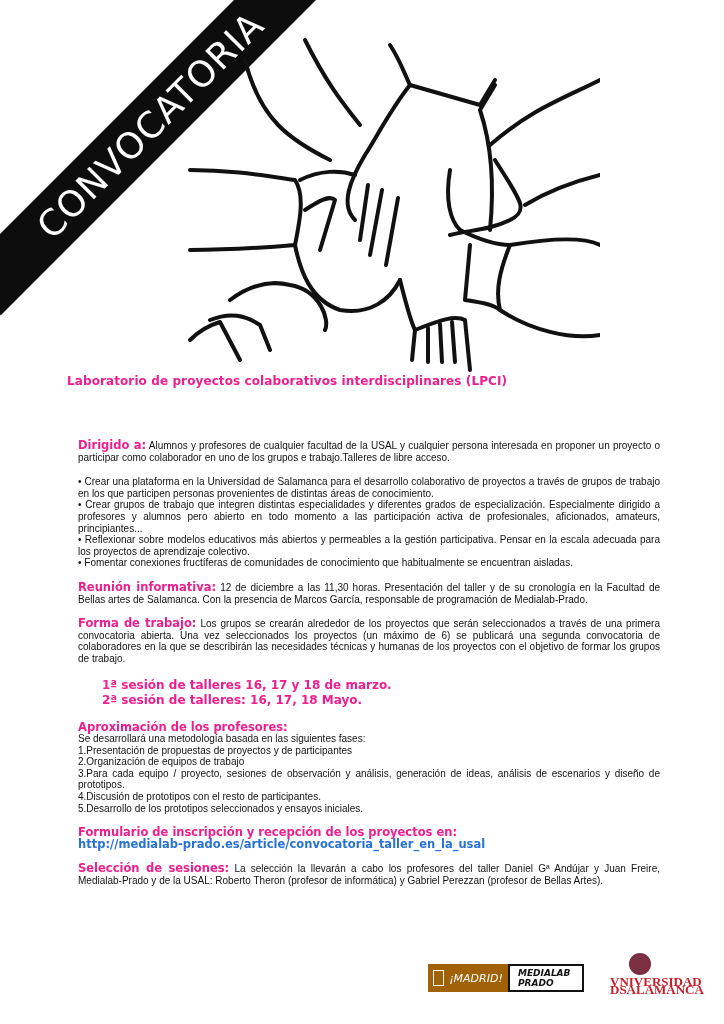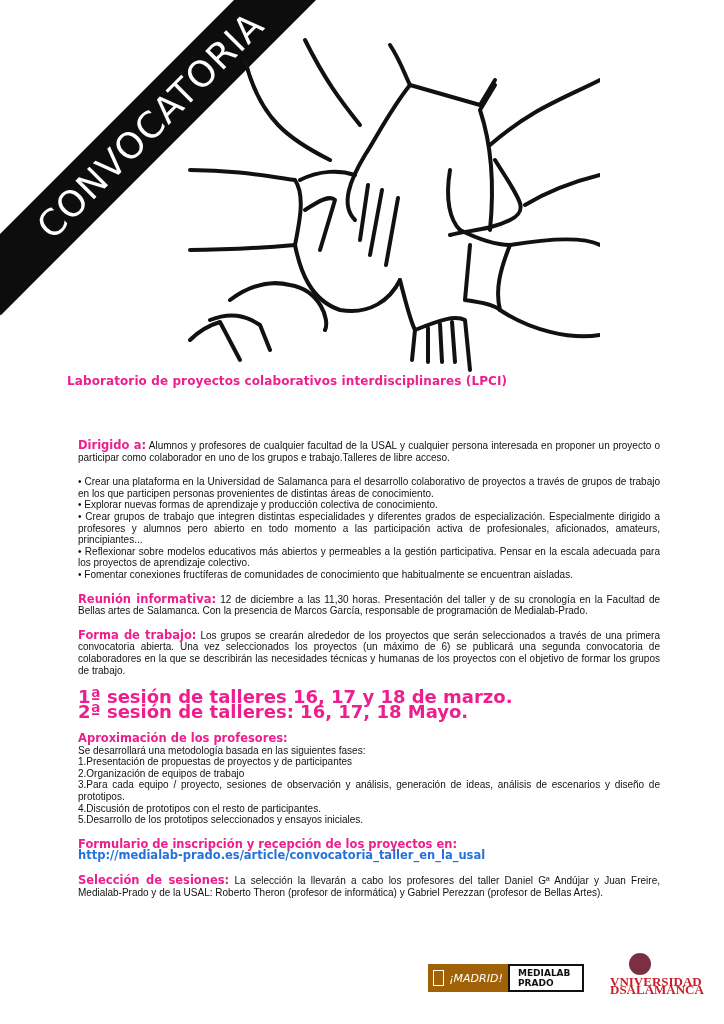--- a/index.html
+++ b/index.html
@@ -5,26 +5,26 @@
   html, body { margin:0; padding:0; background:#ffffff; }
   body { width:724px; height:1024px; position:relative; overflow:hidden; font-family:"DejaVu Sans", sans-serif; color:#111; }
   .banner { position:absolute; left:-90px; top:96px; width:480px; height:58px; background:#0d0d0d; transform:rotate(-45deg); transform-origin:center; display:flex; align-items:center; justify-content:center; }
   .banner span { color:#fff; font-family:"DejaVu Sans", sans-serif; font-size:36px; letter-spacing:1px; font-weight:normal; }
   .hands { position:absolute; left:150px; top:30px; width:450px; height:345px; }
   .title { position:absolute; left:67px; top:374px; width:600px; font-family:"DejaVu Sans", sans-serif; font-weight:bold; color:#ee1e8e; font-size:12px; white-space:nowrap; letter-spacing:0.1px; }
   .content { position:absolute; left:78px; top:440px; width:582px; font-family:"Liberation Sans", sans-serif; font-size:10px; line-height:11.6px; color:#111; }
   .hd { color:#ee1e8e; font-family:"DejaVu Sans", sans-serif; font-weight:bold; font-size:11.5px; }
   .blk { margin:0 0 13px 0; text-align:justify; }
   .ln { display:block; }
-  .sessions { color:#ee1e8e; font-family:"DejaVu Sans", sans-serif; font-weight:bold; font-size:18px; line-height:15px; margin-bottom:14px; }
+  .sessions { color:#ee1e8e; font-family:"DejaVu Sans", sans-serif; font-weight:bold; font-size:12px; line-height:15px; margin-bottom:14px;margin-left:24px; }
   .link { color:#2672d8; font-family:"DejaVu Sans", sans-serif; font-weight:bold; font-size:11.5px; }
   .logos { position:absolute; top:964px; left:428px; height:28px; display:flex; }
   .madrid { background:#a16207; color:#fff; width:80px; height:28px; display:flex; align-items:center; justify-content:center; font-size:11px; font-style:italic; gap:5px; }
   .madrid .crest { width:9px; height:14px; border:1px solid #fff; display:inline-block; }
-  .medialab { border:2px solid #111; width:64px; height:24px; font-family:"DejaVu Sans", sans-serif; font-weight:bold; font-size:9px; line-height:10px; padding-left:8px; display:flex; flex-direction:column; justify-content:center; }
+  .medialab { border:2px solid #111; width:64px; height:24px; font-family:"DejaVu Sans", sans-serif; font-weight:bold; font-size:9px; line-height:10px; padding-left:8px; display:flex; flex-direction:column; justify-content:center;font-style:italic; }
   .usal { position:absolute; left:610px; top:953px; width:60px; text-align:center; }
   .usal .seal { width:22px; height:22px; border-radius:50%; background:#7a3040; margin:0 auto 3px auto; }
   .usal .txt { color:#c81e2a; font-family:"Liberation Serif", serif; font-size:13px; line-height:8px; font-weight:bold; }
 </style>
 </head>
 <body>
 
 <div class="banner">
   <span>CONVOCATORIA</span>
 </div>
@@ -58,21 +58,20 @@
 
 <div class="content">
 
   <div class="blk">
     <span class="hd">Dirigido a:</span>
     <span>Alumnos y profesores de cualquier facultad de la USAL y cualquier persona interesada en proponer un proyecto o participar como colaborador en uno de los grupos e trabajo.Talleres de libre acceso.</span>
   </div>
 
   <div class="blk">
     <span class="ln">• Crear una plataforma en la Universidad de Salamanca para el desarrollo colaborativo de proyectos a través de grupos de trabajo en los que participen personas provenientes de distintas áreas de conocimiento.</span>
-    <span class="ln">• Explorar nuevas formas de aprendizaje y producción colectiva de conocimiento.</span>
     <span class="ln">• Crear grupos de trabajo que integren distintas especialidades y diferentes grados de especialización. Especialmente dirigido a profesores y alumnos pero abierto en todo momento a las participación activa de profesionales, aficionados, amateurs, principiantes...</span>
     <span class="ln">• Reflexionar sobre modelos educativos más abiertos y permeables a la gestión participativa. Pensar en la escala adecuada para los proyectos de aprendizaje colectivo.</span>
     <span class="ln">• Fomentar conexiones fructíferas de comunidades de conocimiento que habitualmente se encuentran aisladas.</span>
   </div>
 
   <div class="blk">
     <span class="hd">Reunión informativa:</span>
     <span>12 de diciembre a las 11,30 horas.  Presentación del taller y de su cronología en la Facultad de Bellas artes de Salamanca. Con la presencia de Marcos García, responsable de programación de Medialab-Prado.</span>
   </div>
 

